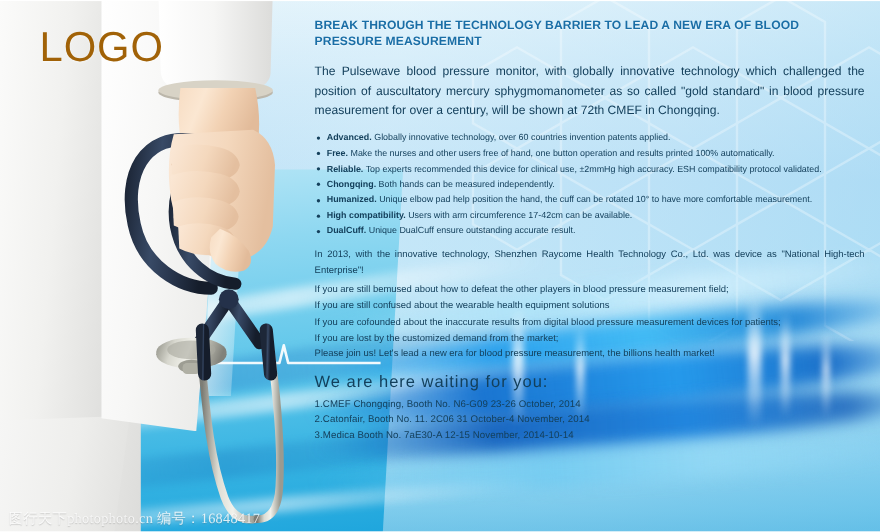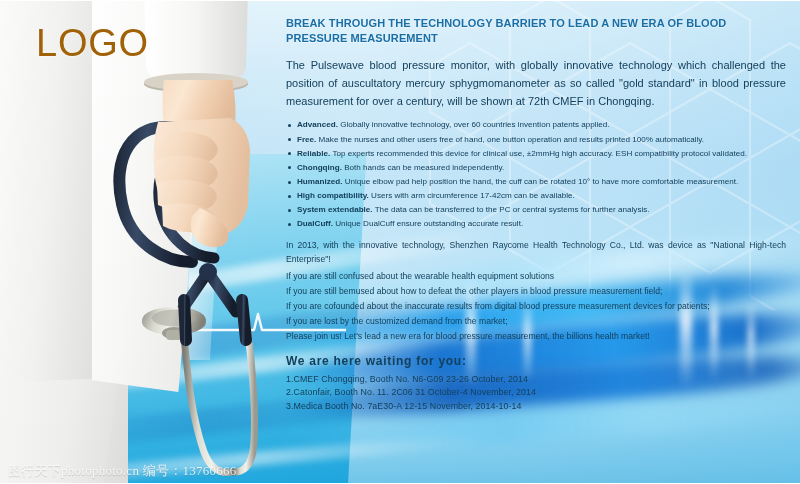--- a/index.html
+++ b/index.html
@@ -158,21 +158,21 @@
     content:""; position:absolute; left:2px; top:4.5px;
     width:3px; height:3px; border-radius:50%; background:#14405c;
   }
   ul.features li b { font-weight:bold; }
 
   .para { font-size:8.6px; line-height:1.62; color:#14405c; margin-bottom:3px; text-align:justify; }
   .para.tight { margin-bottom:1px; }
   .para.wide { text-align:justify; }
 
   .cta-head {
-    font-size:12px; font-weight:bold; color:#13405c;
+    font-size:15px; font-weight:normal; color:#13405c;
     letter-spacing:.06em; margin:10px 0 5px 0;
   }
   .booth { font-size:8.8px; line-height:1.55; color:#14405c; letter-spacing:.01em; }
 
   
   .logo {
     position:absolute; left:36px; top:22px;
     font-size:38px; font-weight:400; letter-spacing:.02em;
     color:#a16207; font-family:"Liberation Sans", sans-serif;
     text-shadow:0 1px 2px rgba(255,255,255,.5);
@@ -361,37 +361,34 @@
       <li>
         <b>Chongqing.</b><span> Both hands can be measured independently.</span>
       </li>
       <li>
         <b>Humanized.</b><span> Unique elbow pad help position the hand,  the cuff can be rotated 10° to have more comfortable measurement.</span>
       </li>
       <li>
         <b>High compatibility.</b><span>  Users with arm circumference 17-42cm can be available.</span>
       </li>
       <li>
-        <b>System extendable.</b><span>  The data can be transferred to the PC or central systems for further analysis.</span>
-      </li>
-      <li>
         <b>DualCuff.</b><span>  Unique DualCuff ensure outstanding accurate result.</span>
       </li>
     </ul>
 
     <p class="para">In 2013, with the innovative technology, Shenzhen Raycome Health Technology Co., Ltd. was device  as "National High-tech Enterprise"!</p>
+    <p class="para tight wide">If you are  still bemused  about  how  to  defeat  the  other  players  in blood  pressure  measurement field;</p>
     <p class="para tight">If you are still  confused  about the wearable health equipment solutions</p>
-    <p class="para tight wide">If you are  still bemused  about  how  to  defeat  the  other  players  in blood  pressure  measurement field;</p>
     <p class="para tight wide">If you are cofounded  about  the  inaccurate  results  from  digital  blood  pressure  measurement  devices  for patients;</p>
     <p class="para tight wide">If  you  are  lost  by  the  customized  demand  from  the  market;</p>
     <p class="para tight">Please join us! Let's  lead a new era for blood pressure measurement, the billions health market!</p>
 
     <div class="cta-head">We are here waiting for you:</div>
     <div class="booth">1.CMEF  Chongqing,  Booth  No.   N6-G09 23-26  October,  2014</div>
     <div class="booth">2.Catonfair,   Booth  No.   11. 2C06 31  October-4  November,   2014</div>
     <div class="booth">3.Medica  Booth  No.   7aE30-A 12-15  November,  2014-10-14</div>
   </div>
 
-  <div class="watermark">图行天下photophoto.cn  编号：13760666</div>
+  <div class="watermark">图行天下photophoto.cn  编号：16848417</div>
 
   <div class="frame-top"></div>
   <div class="frame-bottom"></div>
 </div>
 
 </body></html>

